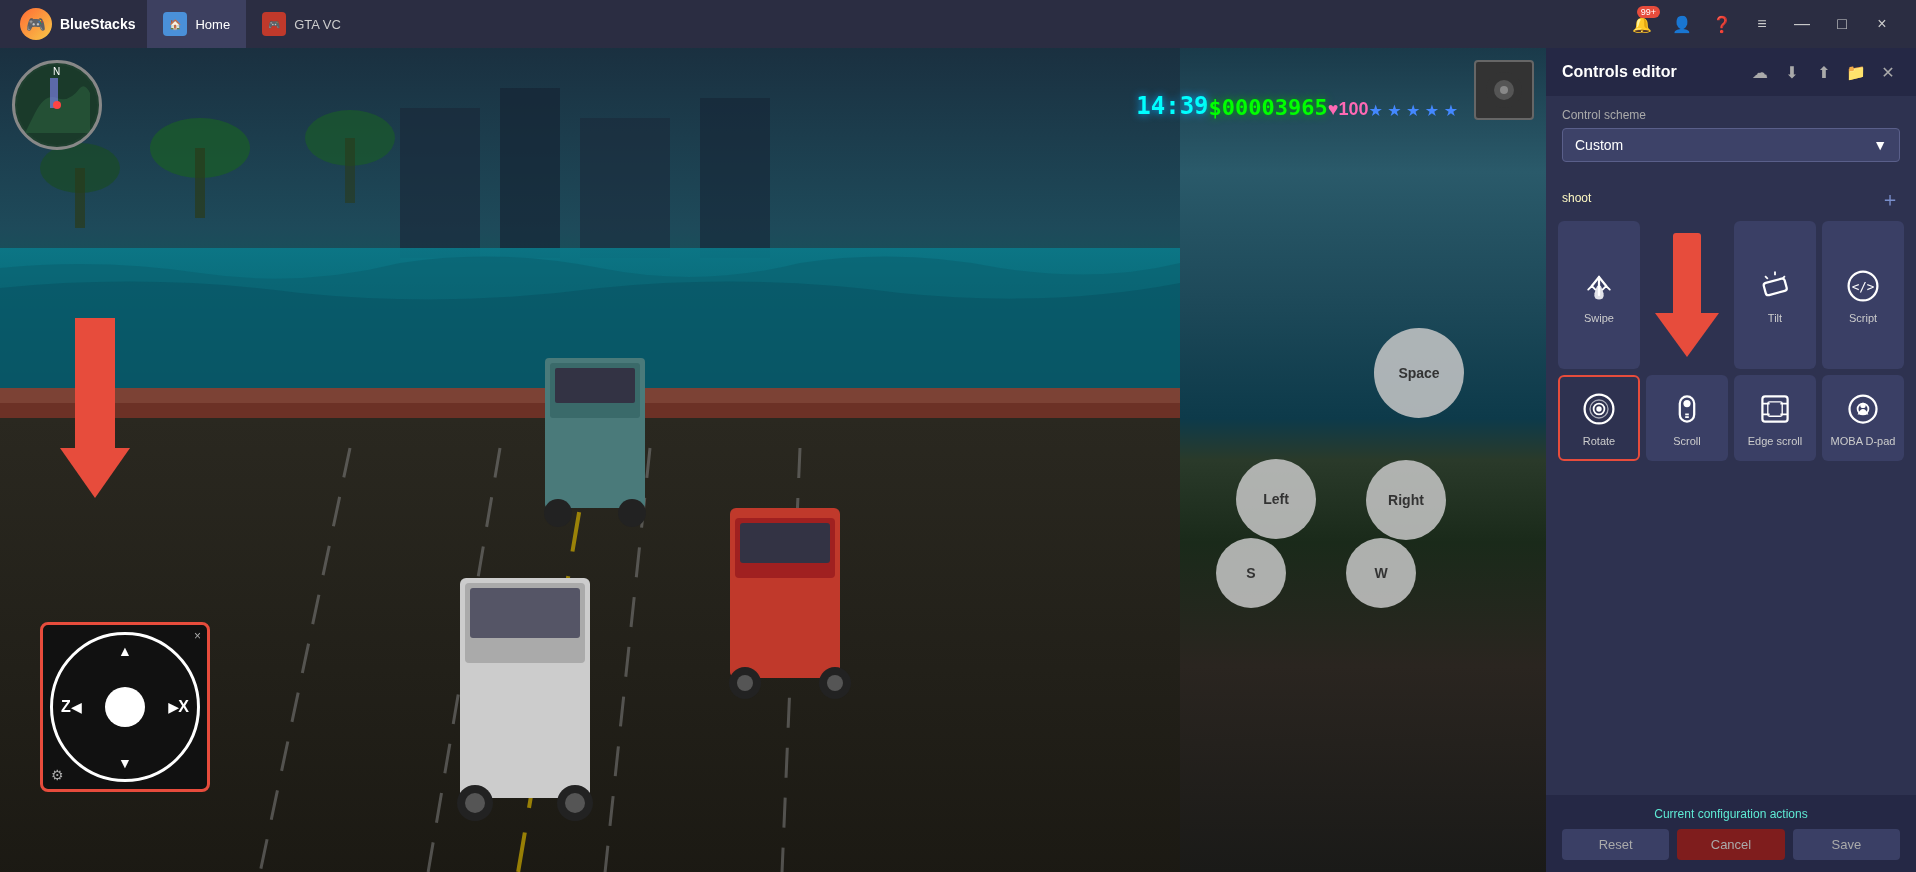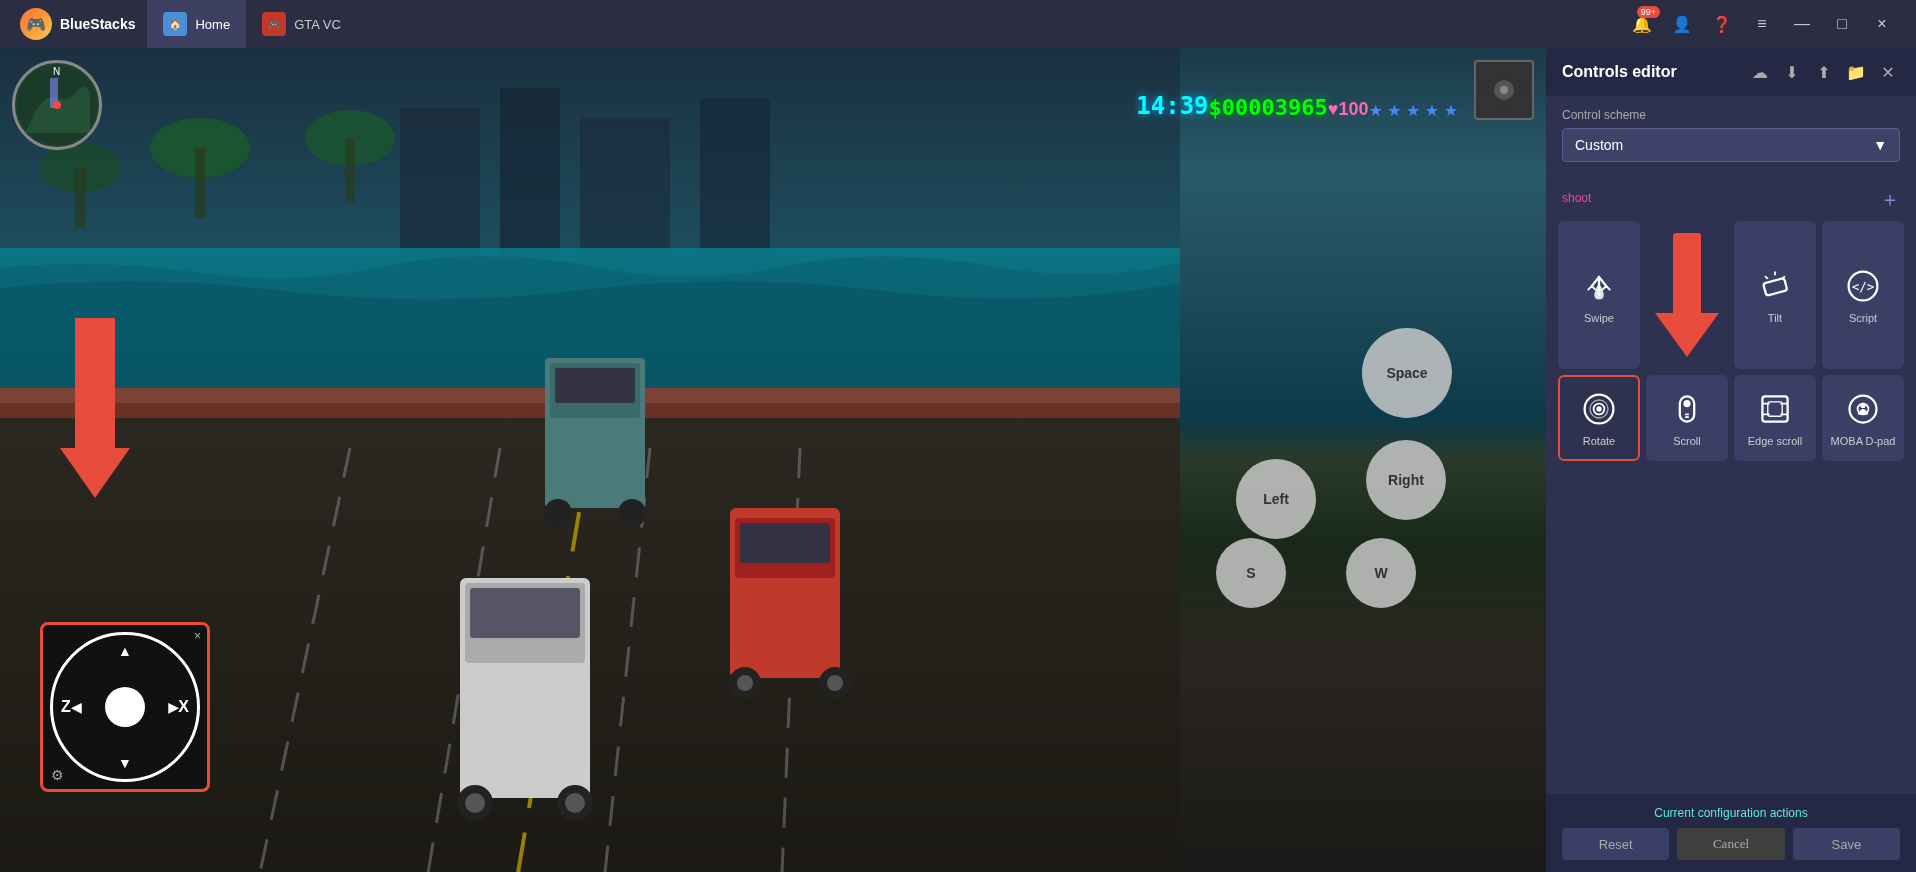--- a/index.html
+++ b/index.html
@@ -392,21 +392,21 @@
     }
     .controls-grid-container::-webkit-scrollbar-track {
       background: #252845;
     }
     .controls-grid-container::-webkit-scrollbar-thumb {
       background: #5a5f8a;
       border-radius: 3px;
     }
 
     .shoot-label {
-      color: #ec4899;
+      color: #fef9c3;
       font-size: 12px;
       padding: 4px 8px 8px 8px;
     }
     .add-btn {
       color: #7a8fcc;
       font-size: 20px;
       background: none;
       border: none;
       cursor: pointer;
       padding: 4px 8px;
@@ -470,23 +470,22 @@
       border-radius: 4px;
       cursor: pointer;
       font-size: 13px;
       font-weight: 500;
     }
     .footer-btn.reset {
       background: #3a3f65;
       color: #aaa;
     }
     .footer-btn.cancel {
-      background: #404040;
+      background: #7f1d1d;
       color: #aaa;
-      font-family: Liberation Serif, serif;
     }
     .footer-btn.save {
       background: #3a3f65;
       color: #aaa;
     }
 
     
     .ctrl-svg {
       width: 36px;
       height: 36px;
@@ -642,23 +641,23 @@
           <div class="weapon-icon">
             <svg width="40" height="40" viewBox="0 0 40 40">
               <circle cx="20" cy="20" r="18" fill="#333"></circle>
               <circle cx="20" cy="20" r="10" fill="#555"></circle>
               <circle cx="20" cy="20" r="4" fill="#888"></circle>
             </svg>
           </div>
         </div>
       </div>
 
-      <div class="game-btn" style="width:90px;height:90px;right:94px;top:280px;">Space</div>
+      <div class="game-btn" style="width:90px;height:90px;right:82px;top:280px;">Space</div>
       <div class="game-btn" style="width:80px;height:80px;right:230px;top:411px;">Left</div>
-      <div class="game-btn" style="width:80px;height:80px;right:100px;top:392px;">Right</div>
+      <div class="game-btn" style="width:80px;height:80px;right:100px;top:412px;">Right</div>
       <div class="game-btn" style="width:70px;height:70px;right:260px;top:490px;">S</div>
       <div class="game-btn" style="width:70px;height:70px;right:130px;top:490px;">W</div>
 
       <div class="rotate-control">
         <span class="rotate-close">×</span>
         <div class="rotate-wheel">
           <span class="rotate-label-z">Z</span>
 
           <span class="rotate-arrow top">▲</span>
           <span class="rotate-arrow bottom">▼</span>

